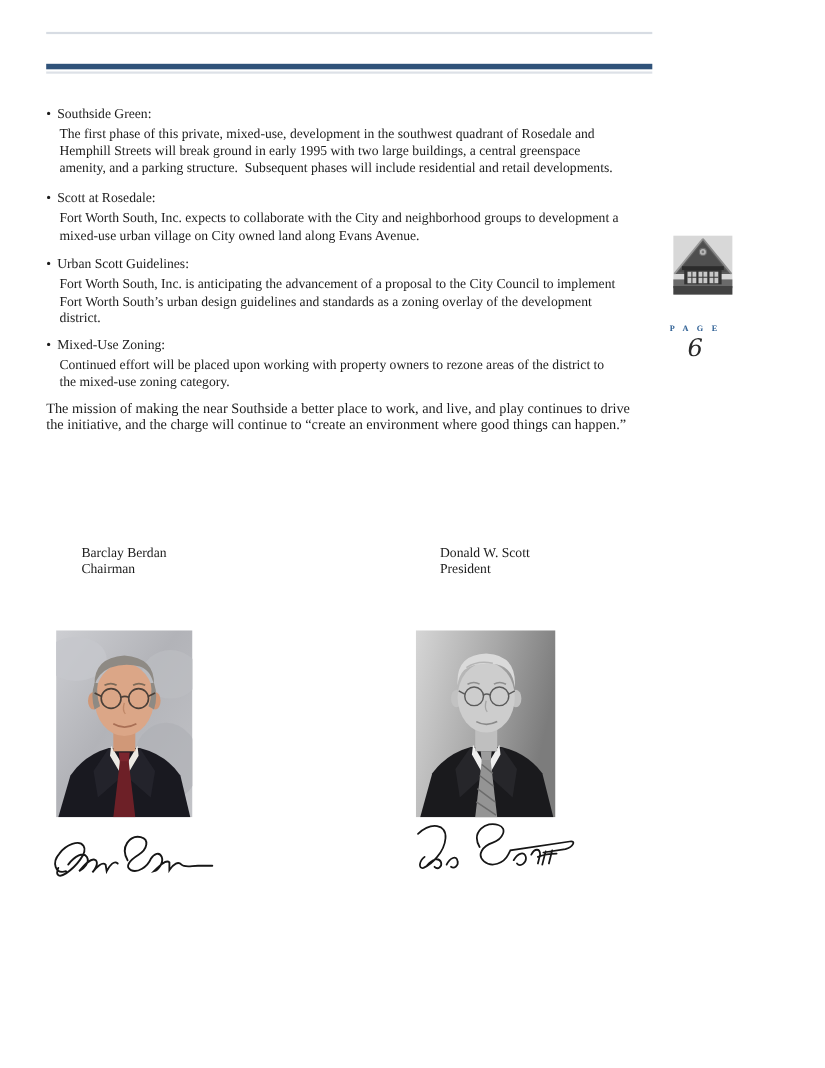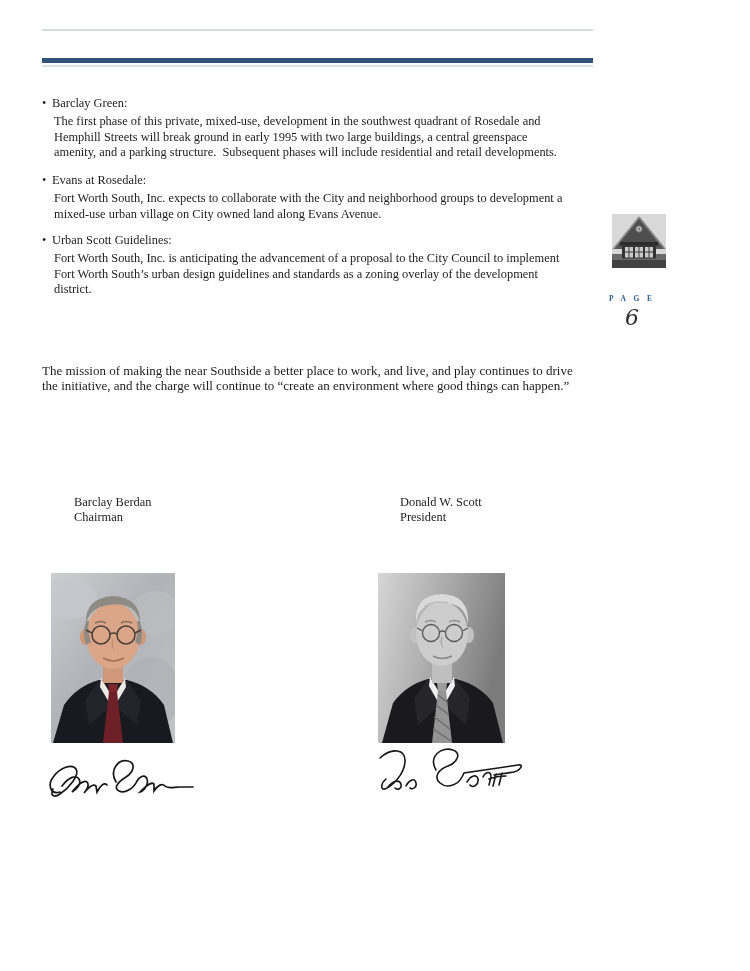--- a/index.html
+++ b/index.html
@@ -68,39 +68,44 @@
 </head>
 <body>
 
 <div class="page">
 
   <div class="rule-thin" style="top:29px;"></div>
   <div class="rule-navy"></div>
   <div class="rule-navy-under"></div>
 
   <div class="bullet-section" style="top:96px;">
-    <div class="section-heading"><span class="bullet-glyph">•</span><span>Barclay Green:</span></div>
+    <div class="section-heading"><span class="bullet-glyph">•</span><span>Southside Green:</span></div>
     <div class="section-body">The first phase of this private, mixed-use, development in the southwest quadrant of Rosedale and
 Hemphill Streets will break ground in early 1995 with two large buildings, a central greenspace
 amenity, and a parking structure.  Subsequent phases will include residential and retail developments.</div>
   </div>
 
   <div class="bullet-section" style="top:173px;">
-    <div class="section-heading"><span class="bullet-glyph">•</span><span>Evans at Rosedale:</span></div>
+    <div class="section-heading"><span class="bullet-glyph">•</span><span>Scott at Rosedale:</span></div>
     <div class="section-body">Fort Worth South, Inc. expects to collaborate with the City and neighborhood groups to development a
 mixed-use urban village on City owned land along Evans Avenue.</div>
   </div>
 
   <div class="bullet-section" style="top:233px;">
     <div class="section-heading"><span class="bullet-glyph">•</span><span>Urban Scott Guidelines:</span></div>
     <div class="section-body">Fort Worth South, Inc. is anticipating the advancement of a proposal to the City Council to implement
 Fort Worth South’s urban design guidelines and standards as a zoning overlay of the development
 district.</div>
   </div>
 
+  <div class="bullet-section" style="top:306px;">
+    <div class="section-heading"><span class="bullet-glyph">•</span><span>Mixed-Use Zoning:</span></div>
+    <div class="section-body">Continued effort will be placed upon working with property owners to rezone areas of the district to
+the mixed-use zoning category.</div>
+  </div>
 
   <div class="closing-par">The mission of making the near Southside a better place to work, and live, and play continues to drive
 the initiative, and the charge will continue to “create an environment where good things can happen.”</div>
 
   <div class="sidebar-photo">
     <svg width="54" height="54" viewBox="0 0 54 54">
       <rect x="0" y="0" width="54" height="54" fill="#d8d8d8"></rect>
       <rect x="0" y="40" width="54" height="8" fill="#6a6a6a"></rect>
       <rect x="0" y="46" width="54" height="8" fill="#424242"></rect>
       <polygon points="27,3 53,35 1,35" fill="#5c5c5c"></polygon>

